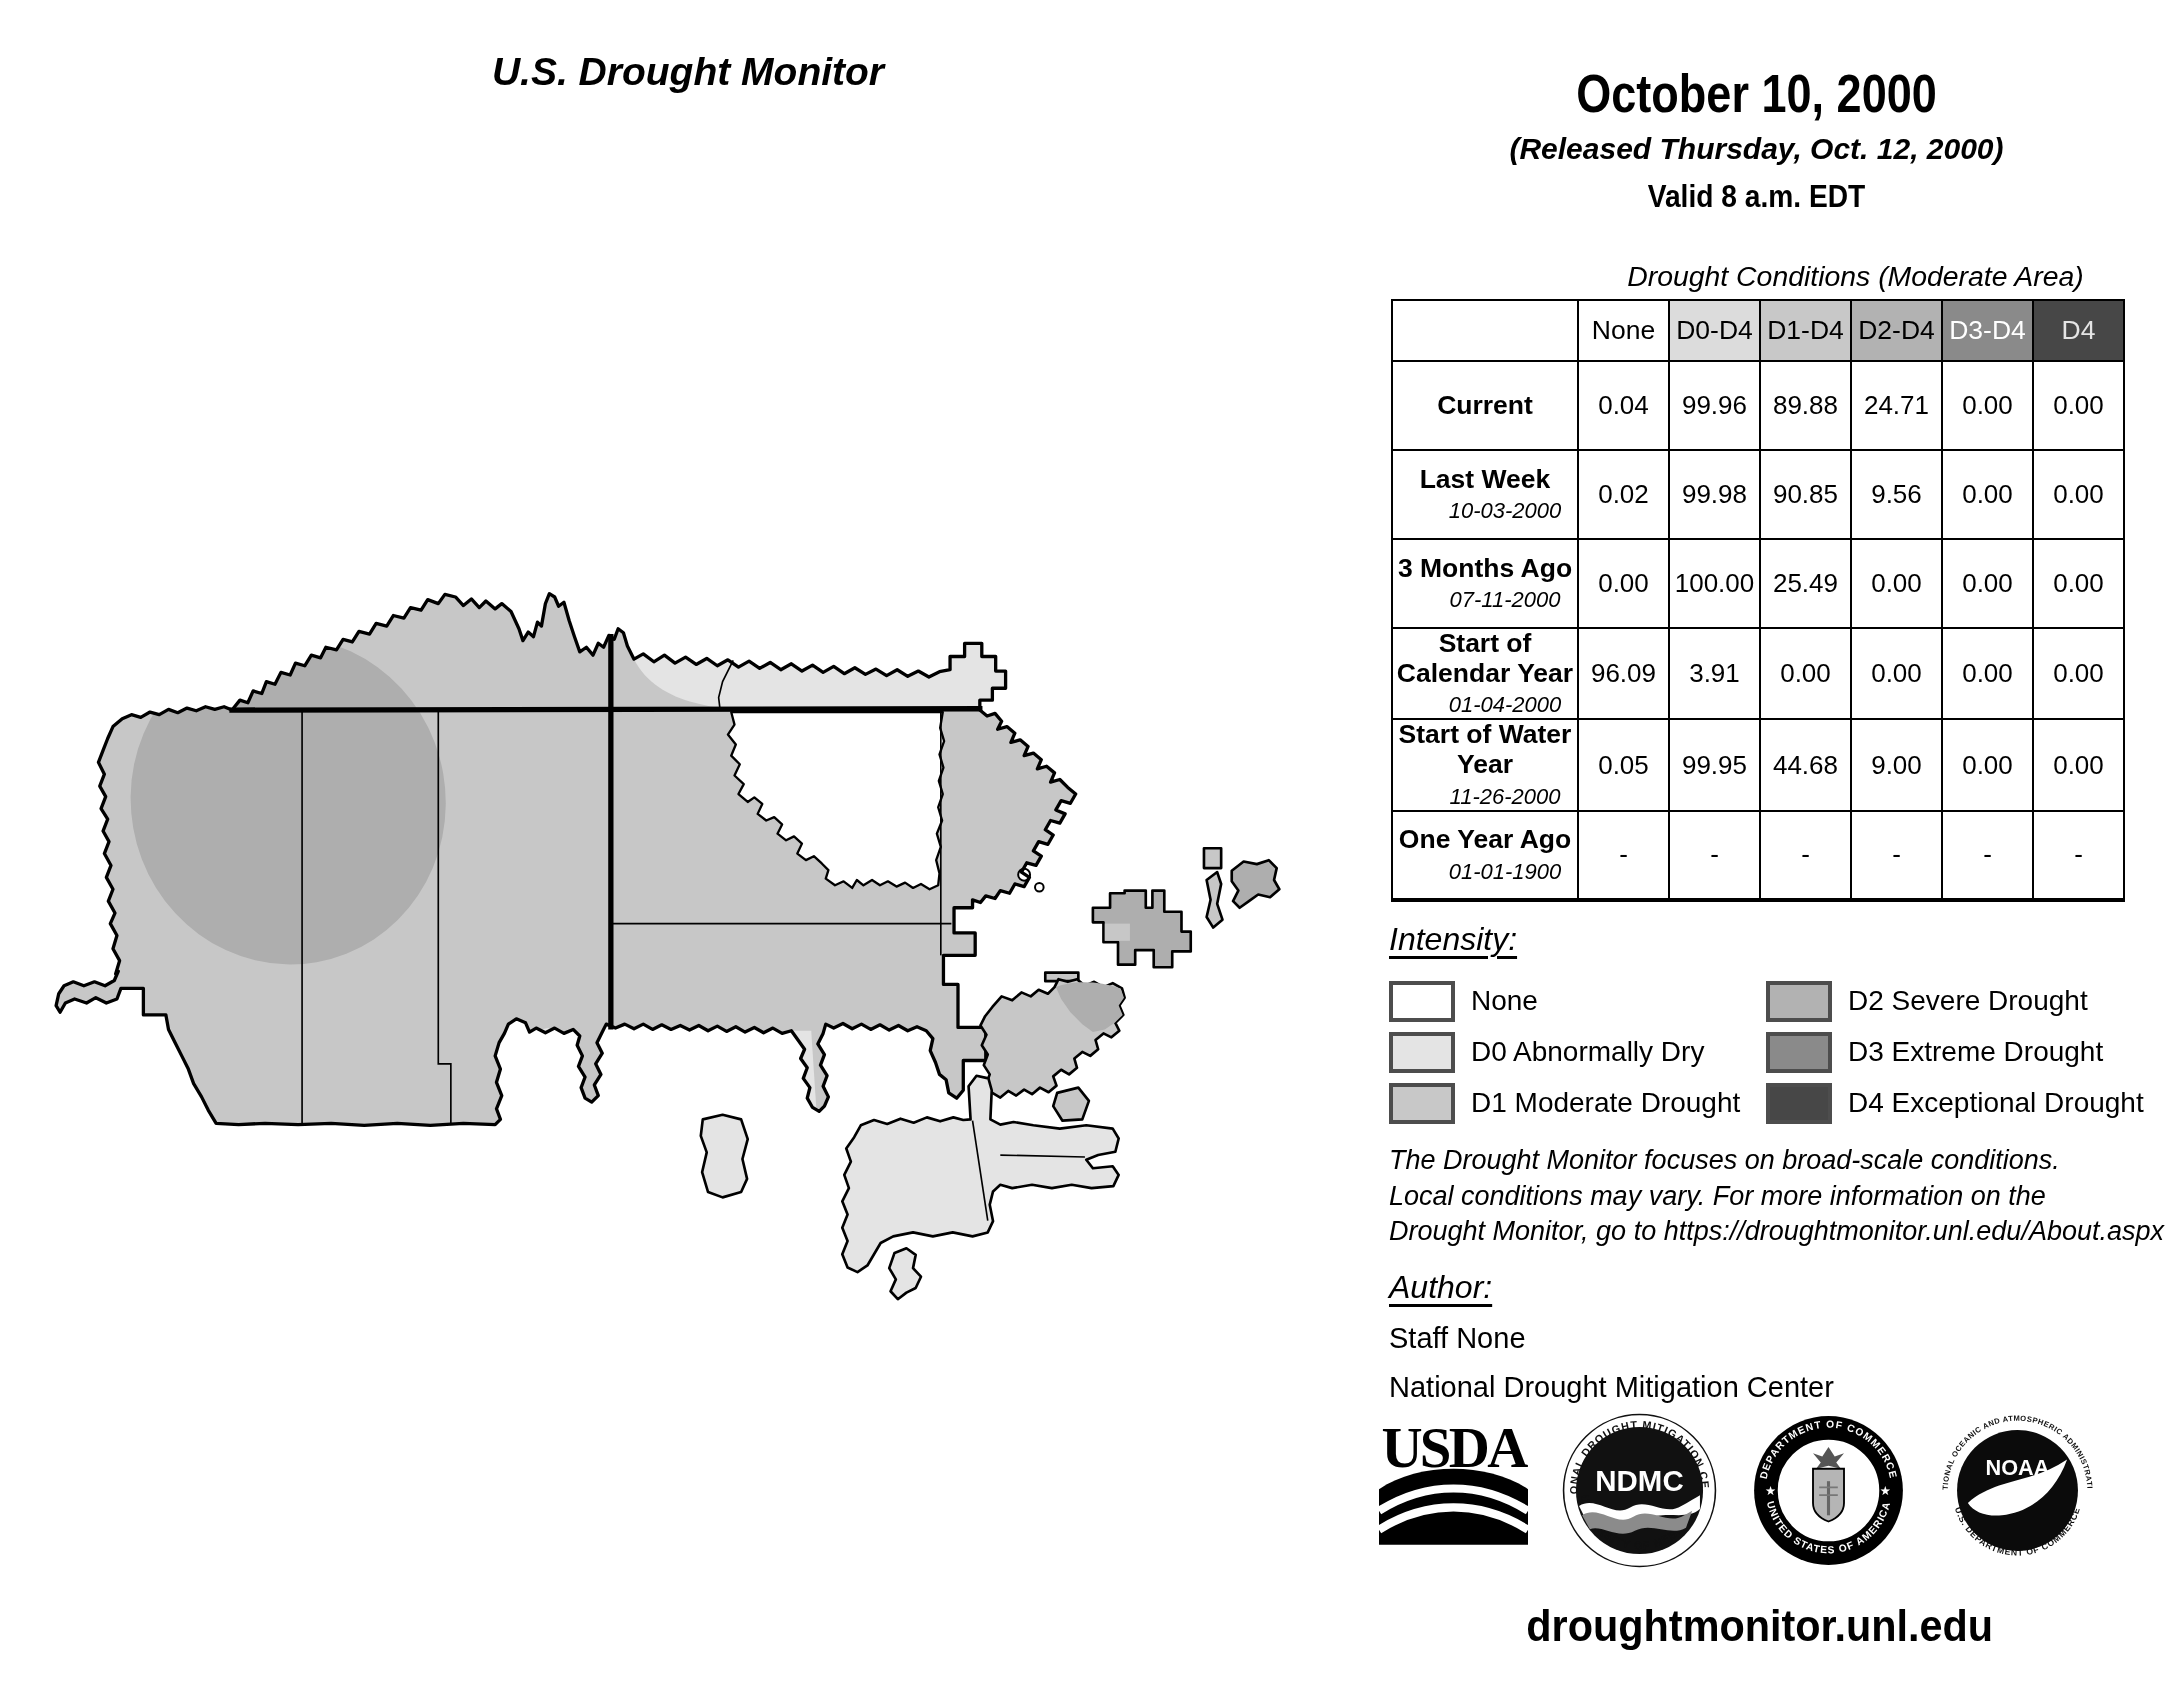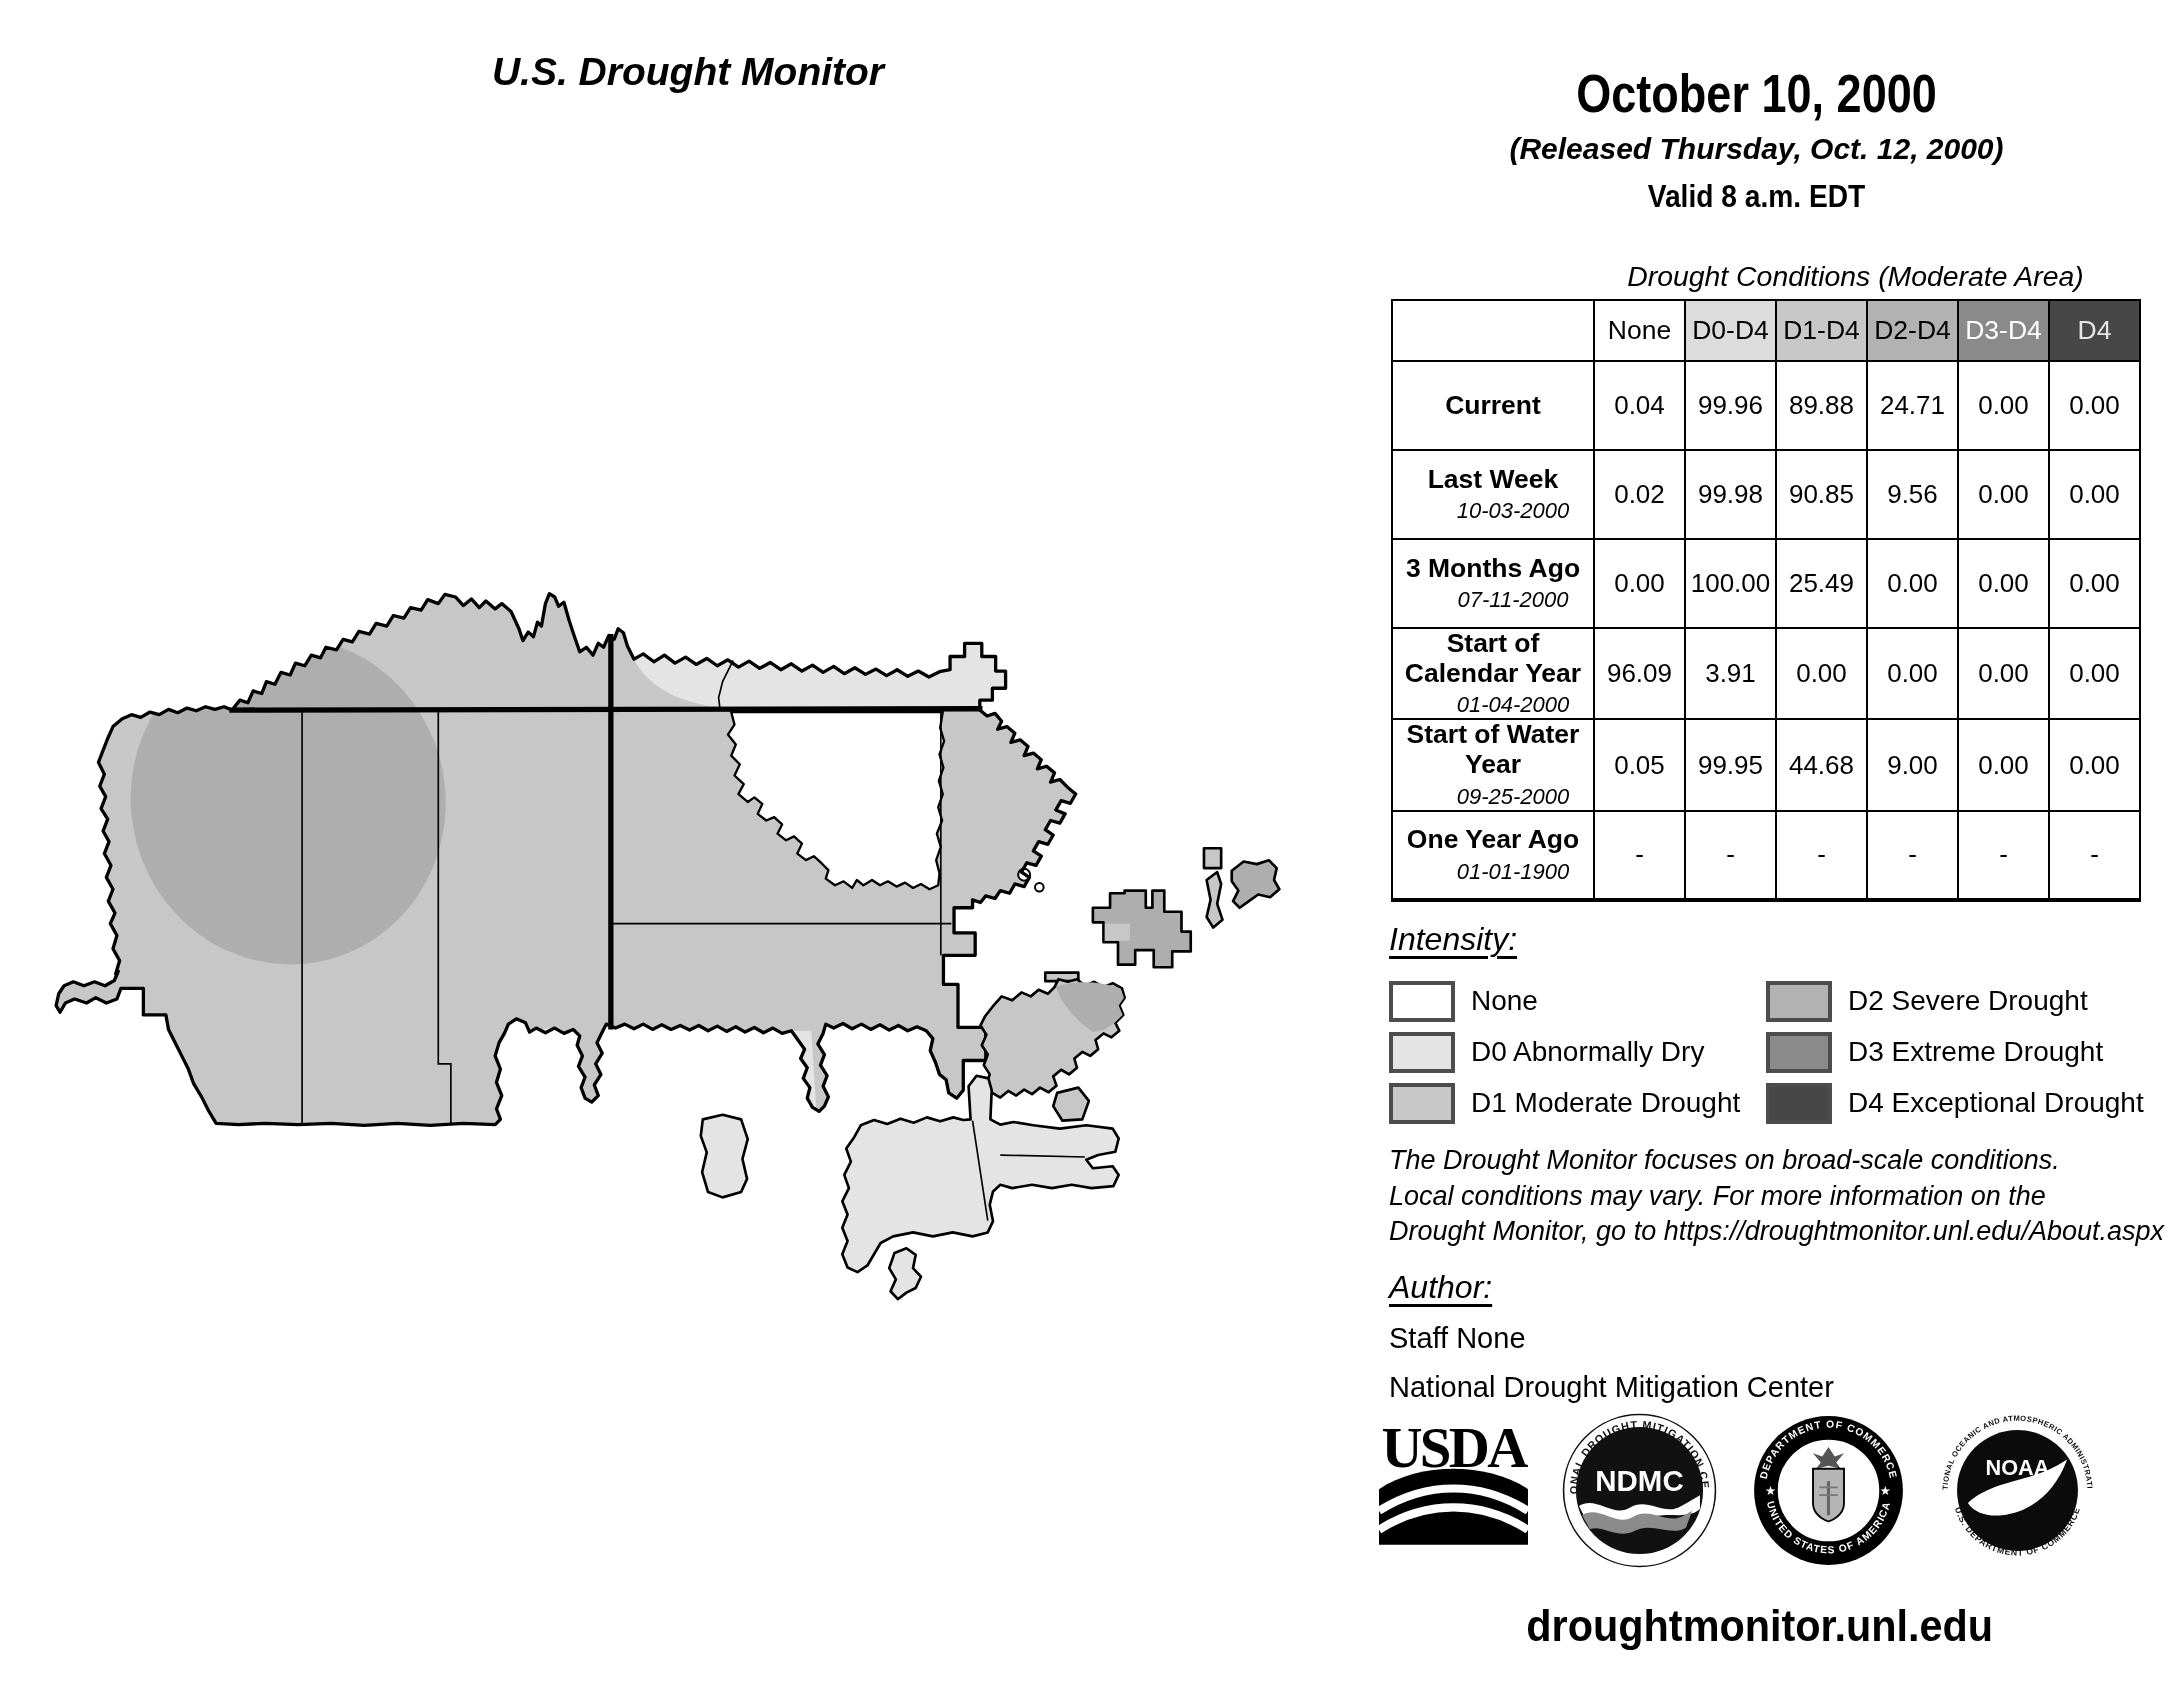--- a/index.html
+++ b/index.html
@@ -23,21 +23,21 @@
   table.dm th,table.dm td{border:2.6px solid #000;box-sizing:border-box;padding:0;}
   td.corner{border:none;background:#fff;}
   th.h{width:91px;height:61px;font-size:26.5px;font-weight:400;text-align:center;
        vertical-align:middle;border-top-width:4.6px;border-bottom-width:4px;}
   .h-none{background:#fff;border-left-width:4.6px;}
   .h-d0{background:#dcdcdc;}
   .h-d1{background:#c8c8c8;}
   .h-d2{background:#b2b2b2;}
   .h-d3{background:#8a8a8a;color:#fff;}
   .h-d4{background:#474747;color:#e5e5e5;border-right-width:4.6px;}
-  th.lab{width:202px;height:89px;border-left-width:4.6px;text-align:center;
+  th.lab{width:186px;height:89px;border-left-width:4.6px;text-align:center;
          vertical-align:middle;padding:0 8px;background:#fff;font-weight:400;}
   .lab .nm{font-weight:700;font-size:26.5px;line-height:1.12;}
   .lab .dt{font-style:italic;font-size:22px;font-weight:400;margin-top:4px;margin-left:40px;}
   td.val{width:91px;text-align:center;vertical-align:middle;font-size:26px;background:#fff;}
   td.v-last{border-right-width:4.6px;}
   tr.row-last th,tr.row-last td{border-bottom-width:4.6px;}
 
   
   .intensity{position:absolute;left:1389px;top:921px;}
   .int-h{font-size:32px;font-style:italic;text-decoration:underline;text-underline-offset:6px;}
@@ -195,21 +195,21 @@
       <td class="val">96.09</td>
       <td class="val">3.91</td>
       <td class="val">0.00</td>
       <td class="val">0.00</td>
       <td class="val">0.00</td>
       <td class="val v-last">0.00</td>
     </tr>
     <tr>
       <th class="lab">
             <div class="nm">Start of Water Year</div>
-            <div class="dt">09-25-2000</div>
+            <div class="dt">11-26-2000</div>
           </th>
       <td class="val">0.05</td>
       <td class="val">99.95</td>
       <td class="val">44.68</td>
       <td class="val">9.00</td>
       <td class="val">0.00</td>
       <td class="val v-last">0.00</td>
     </tr>
     <tr class="row-last">
       <th class="lab">

